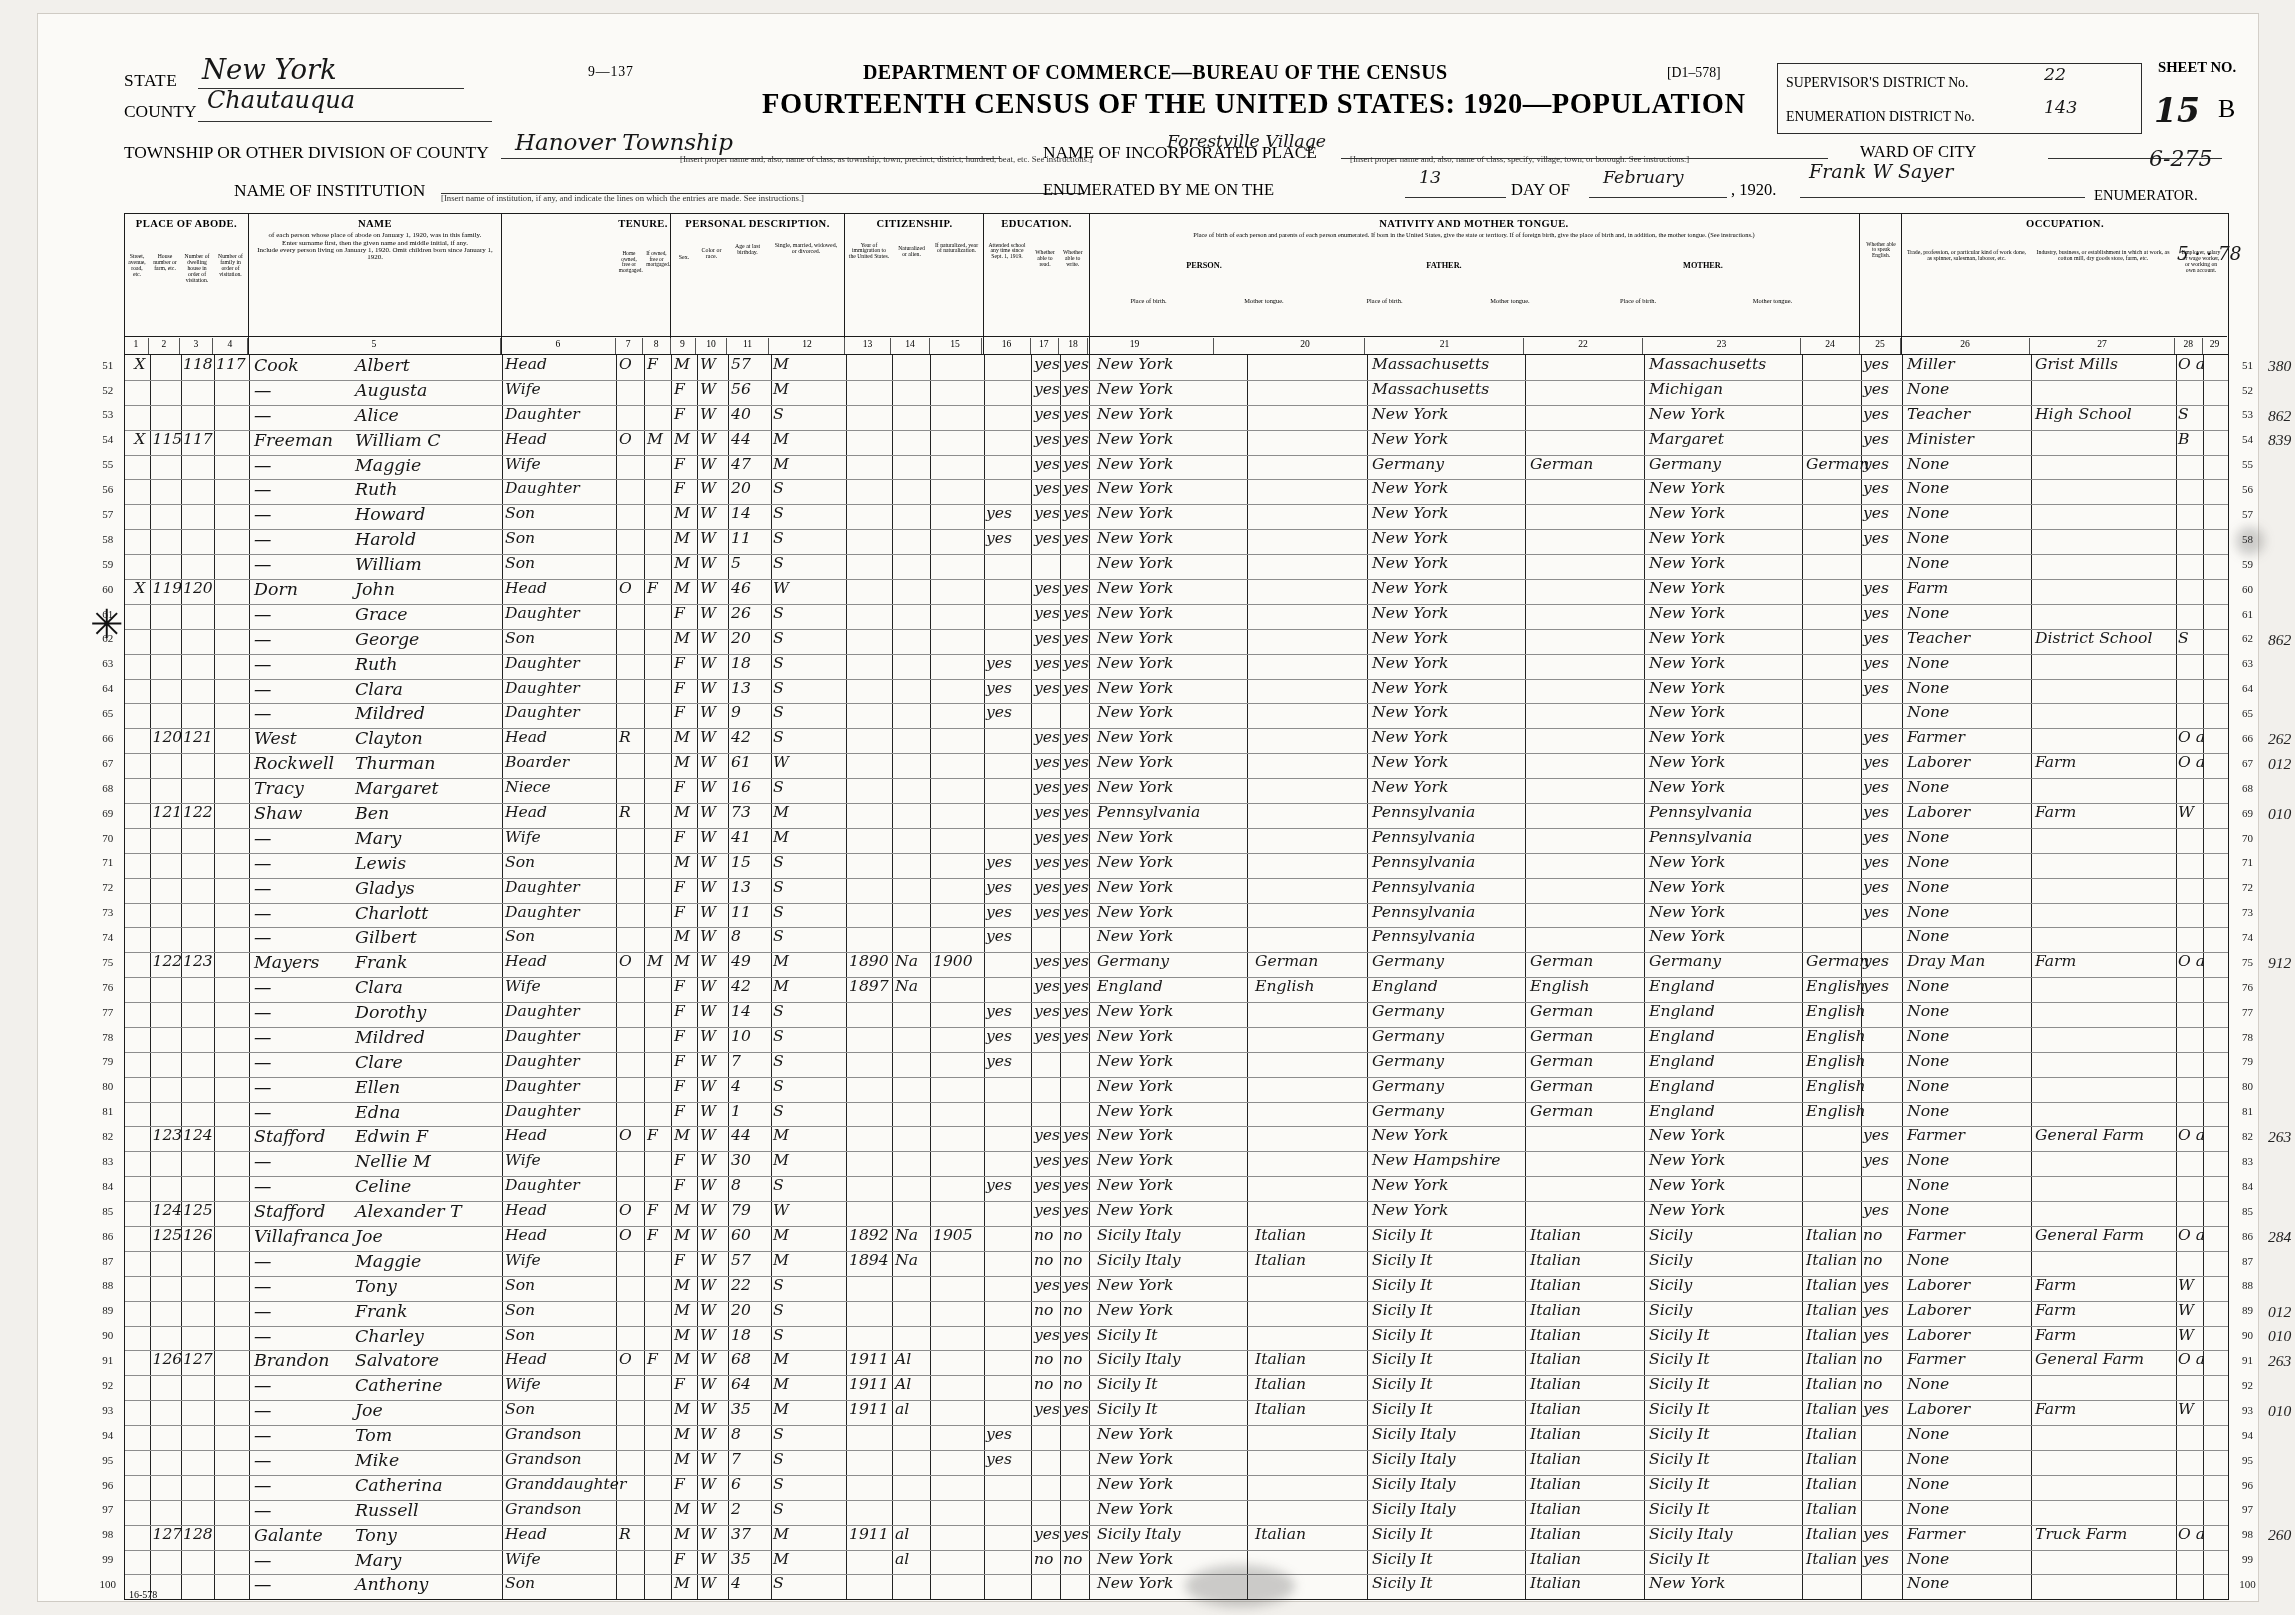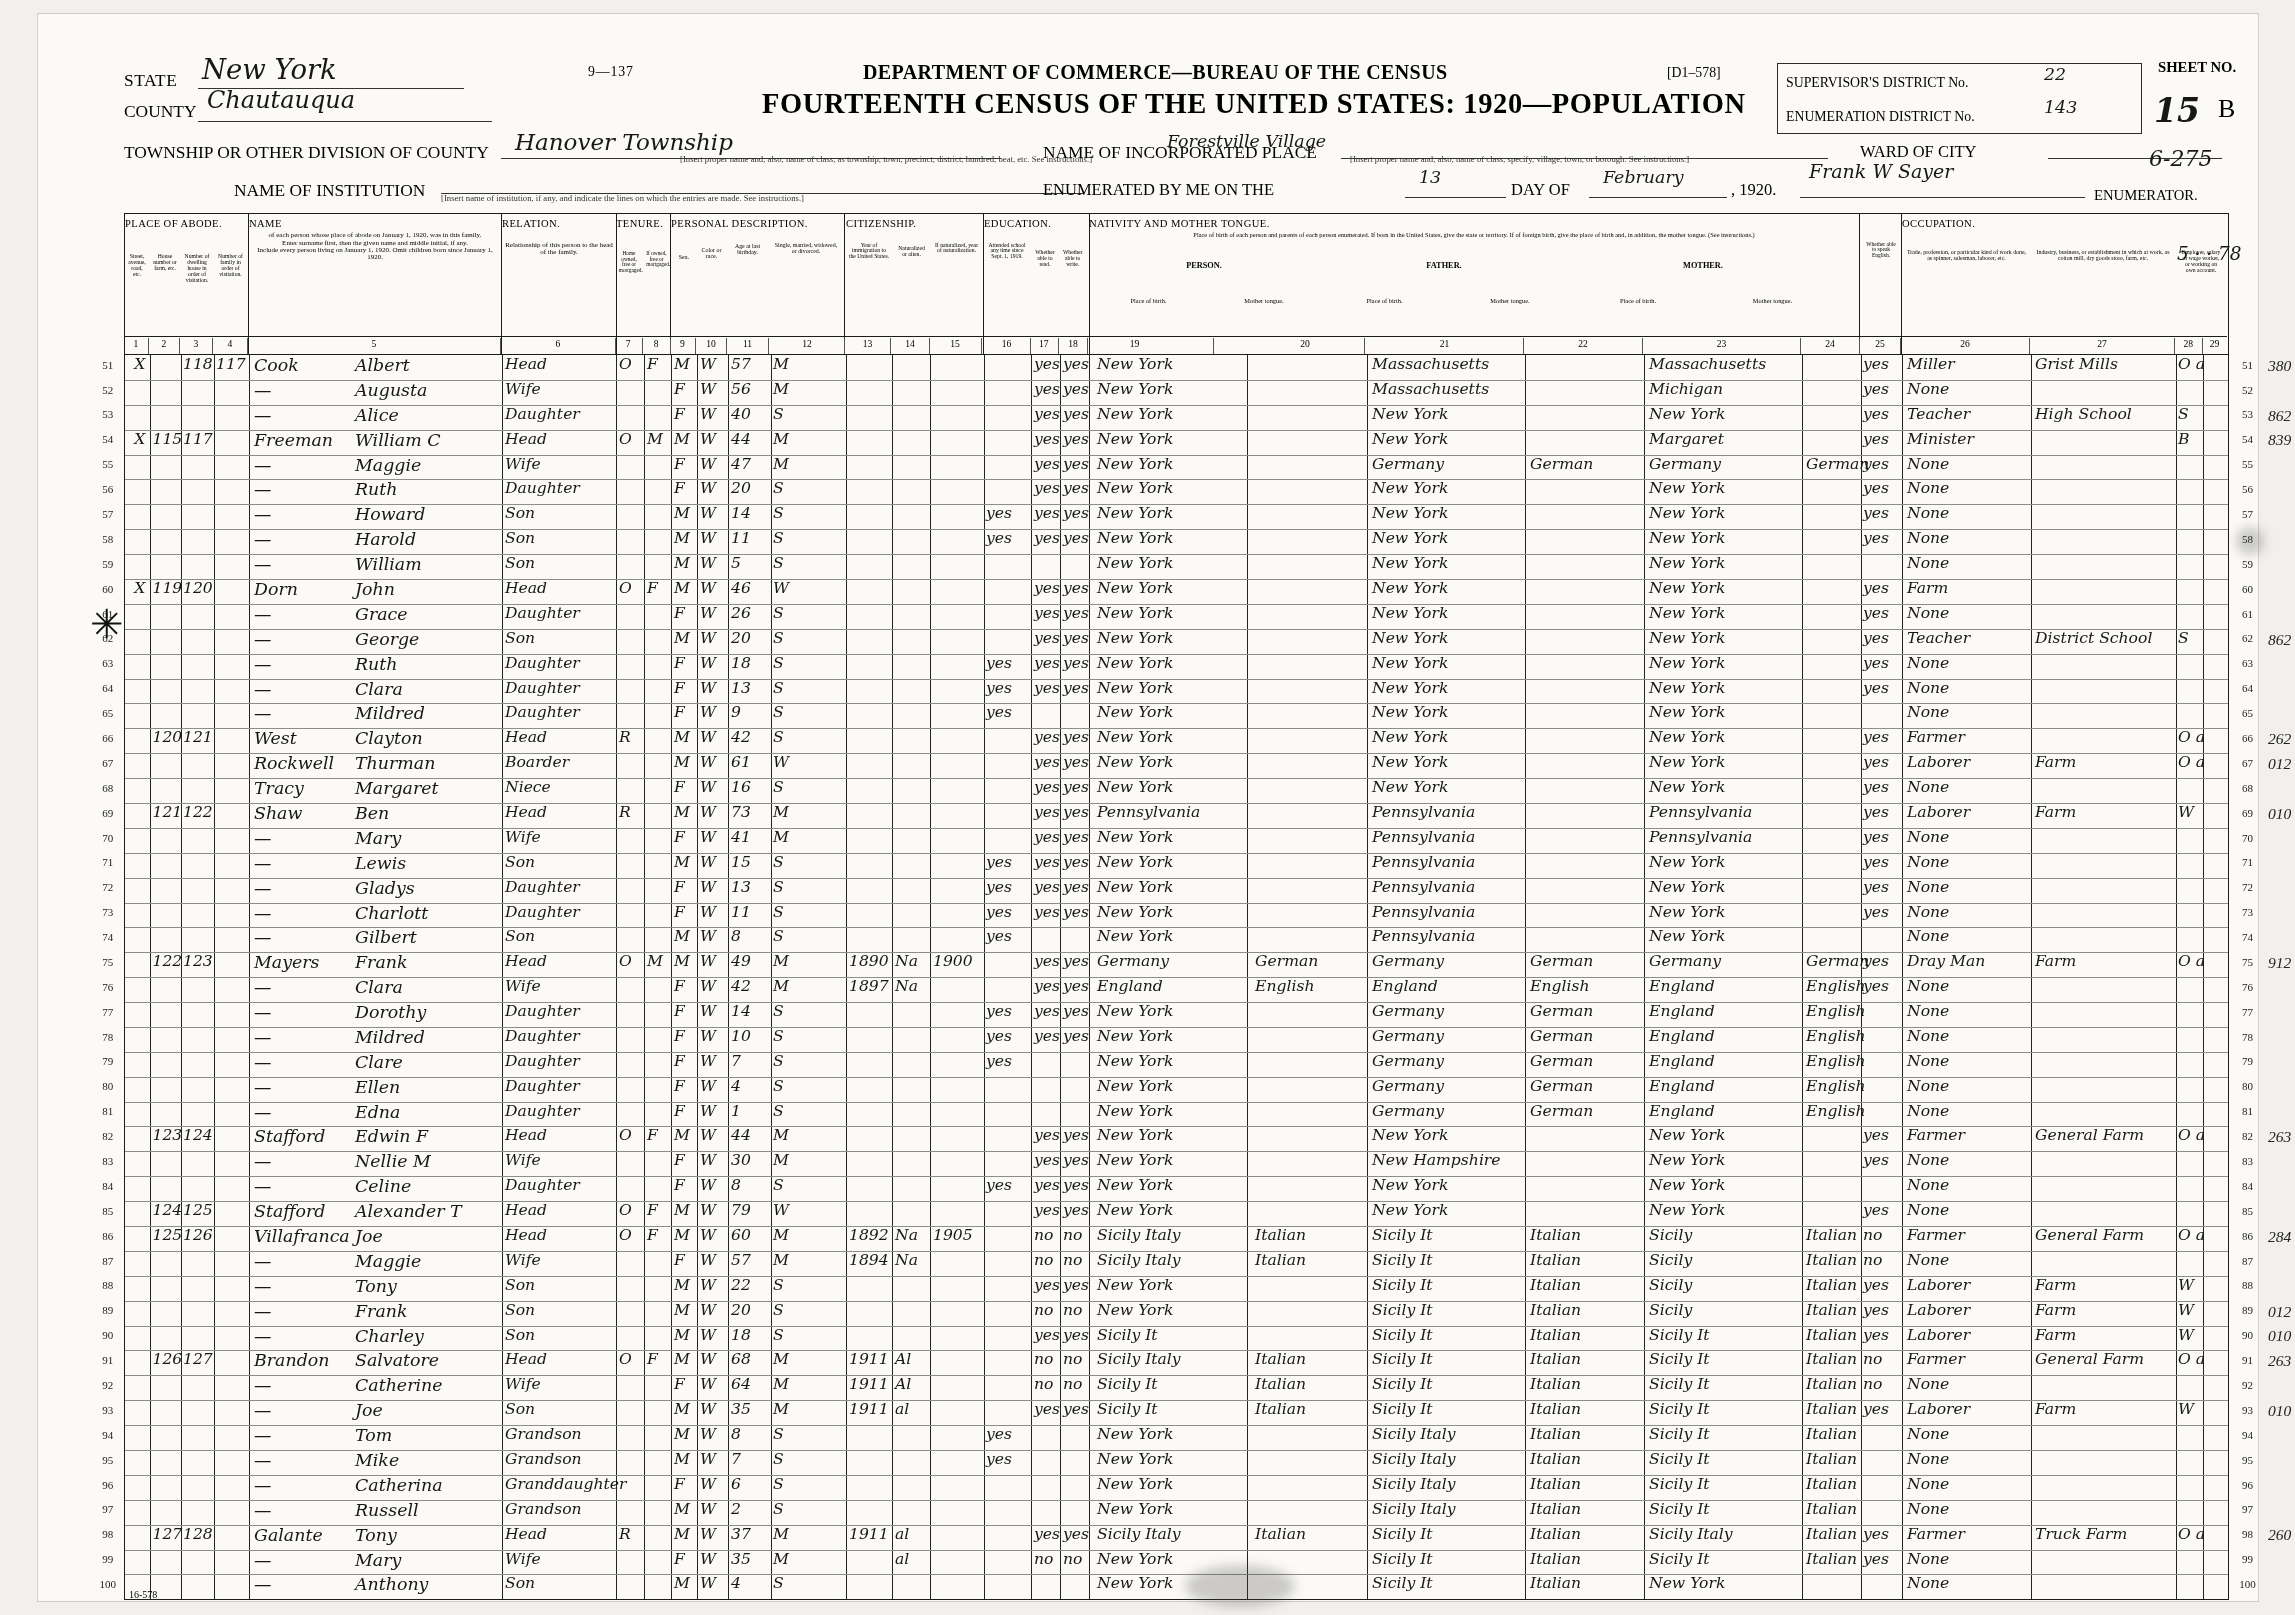--- a/index.html
+++ b/index.html
@@ -40,21 +40,21 @@
   .yr1920{position:absolute;left:1694px;top:167px;font-size:16.5px;}
   .enumlab{position:absolute;left:2057px;top:174px;font-size:14.7px;}
   .tiny{font-size:8.3px;letter-spacing:0;color:#333;}
   .t-ins-note{position:absolute;left:404px;top:180px;font-size:8.7px;}
   .t-twp-note{position:absolute;left:643px;top:141px;font-size:8.7px;}
   .t-place-note{position:absolute;left:1313px;top:141px;font-size:8.7px;}
 
   
   .chead{position:absolute;left:87px;top:200px;width:2103px;height:140px;border:1.8px solid #1c1c1c;}
   .cgroup{position:absolute;border-right:1.3px solid #1c1c1c;height:100%;box-sizing:border-box;}
-  .cgroup .gl{position:absolute;top:3.7px;left:0;width:100%;font-size:10.6px;font-weight:normal;letter-spacing:0.4px;}
+  .cgroup .gl{position:absolute;top:3.7px;left:0;width:100%;text-align:center;font-size:10.6px;font-weight:bold;letter-spacing:0.4px;}
   .cgroup .gs{position:absolute;top:20px;left:0;width:100%;text-align:center;font-size:7.6px;line-height:1.05;padding:0 2.8px;box-sizing:border-box;}
   .numrow{position:absolute;left:87px;top:323px;width:2103px;height:18.4px;border-top:1.1px solid #1c1c1c;}
   .numcell{position:absolute;top:0.9px;text-align:center;font-size:9.6px;border-right:0.9px solid #555;height:16.5px;box-sizing:border-box;}
 
   
   .grid{position:absolute;left:87px;top:342px;width:2103px;height:1244px;border:1.8px solid #1c1c1c;border-top:none;}
   .vline{position:absolute;top:0;bottom:0;width:0;border-left:1px solid #232323;}
   .hline{position:absolute;left:0;right:0;height:0;border-top:0.6px solid #8d8d8d;}
   .rowno{position:absolute;width:27.5px;text-align:center;font-size:11px;color:#1c1c1c;}
   .rownoR{position:absolute;width:31px;text-align:center;font-size:11px;color:#1c1c1c;}
@@ -132,24 +132,20 @@
         <div class="gs" style="top:39px;left:0;width:24px;font-size:5.7px;">Street, avenue, road, etc.</div>
         <div class="gs" style="top:39px;left:25px;width:30px;font-size:5.7px;">House number or farm, etc.</div>
         <div class="gs" style="top:39px;left:56px;width:32px;font-size:5.7px;">Number of dwelling house in order of visitation.</div>
         <div class="gs" style="top:39px;left:89px;width:33px;font-size:5.7px;">Number of family in order of visitation.</div>
       </div>
       <div class="cgroup" style="left:124px;width:253px;">
         <div class="gl">NAME</div>
         <div class="gs" style="white-space:pre-line;font-size:7px;top:18.4px;">of each person whose place of abode on January 1, 1920, was in this family.
 Enter surname first, then the given name and middle initial, if any.
 Include every person living on January 1, 1920. Omit children born since January 1, 1920.</div>
-      </div>
-      <div class="cgroup" style="left:377px;width:115px;">
-        <div class="gl">RELATION.</div>
-        <div class="gs" style="top:27.5px;font-size:7px;">Relationship of this person to the head of the family.</div>
       </div>
       <div class="cgroup" style="left:491px;width:55px;">
         <div class="gl">TENURE.</div>
         <div class="gs" style="top:37px;left:0;width:26px;font-size:5.3px;">Home owned, free or mortgaged.</div>
         <div class="gs" style="top:37px;left:27.5px;width:26px;font-size:5.3px;">If owned, free or mortgaged.</div>
       </div>
       <div class="cgroup" style="left:546px;width:174px;">
         <div class="gl">PERSONAL DESCRIPTION.</div>
         <div class="gs" style="top:40px;left:0;width:26px;font-size:5.9px;">Sex.</div>
         <div class="gs" style="top:33px;left:26px;width:29px;font-size:5.9px;">Color or race.</div>

